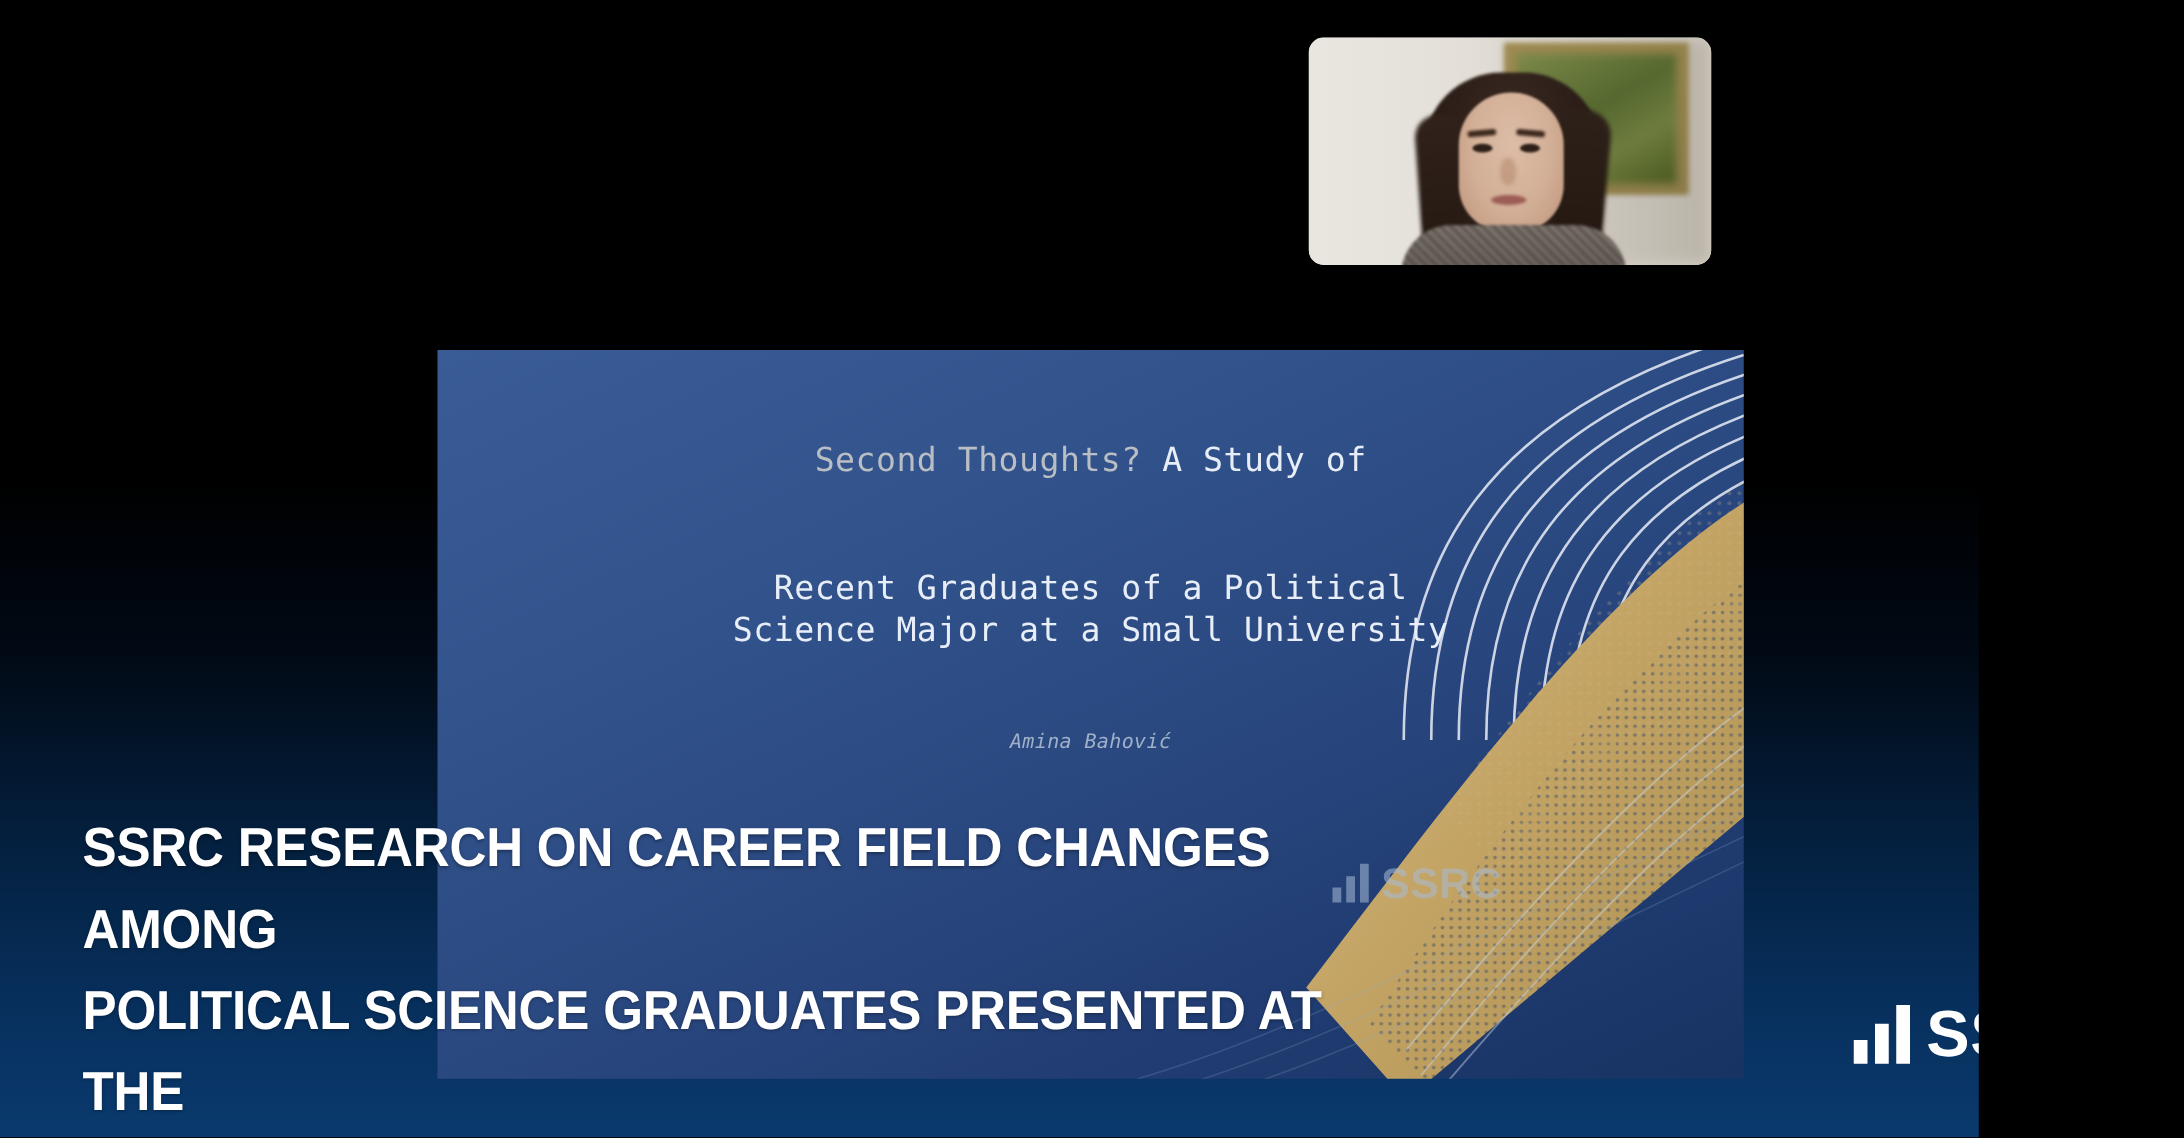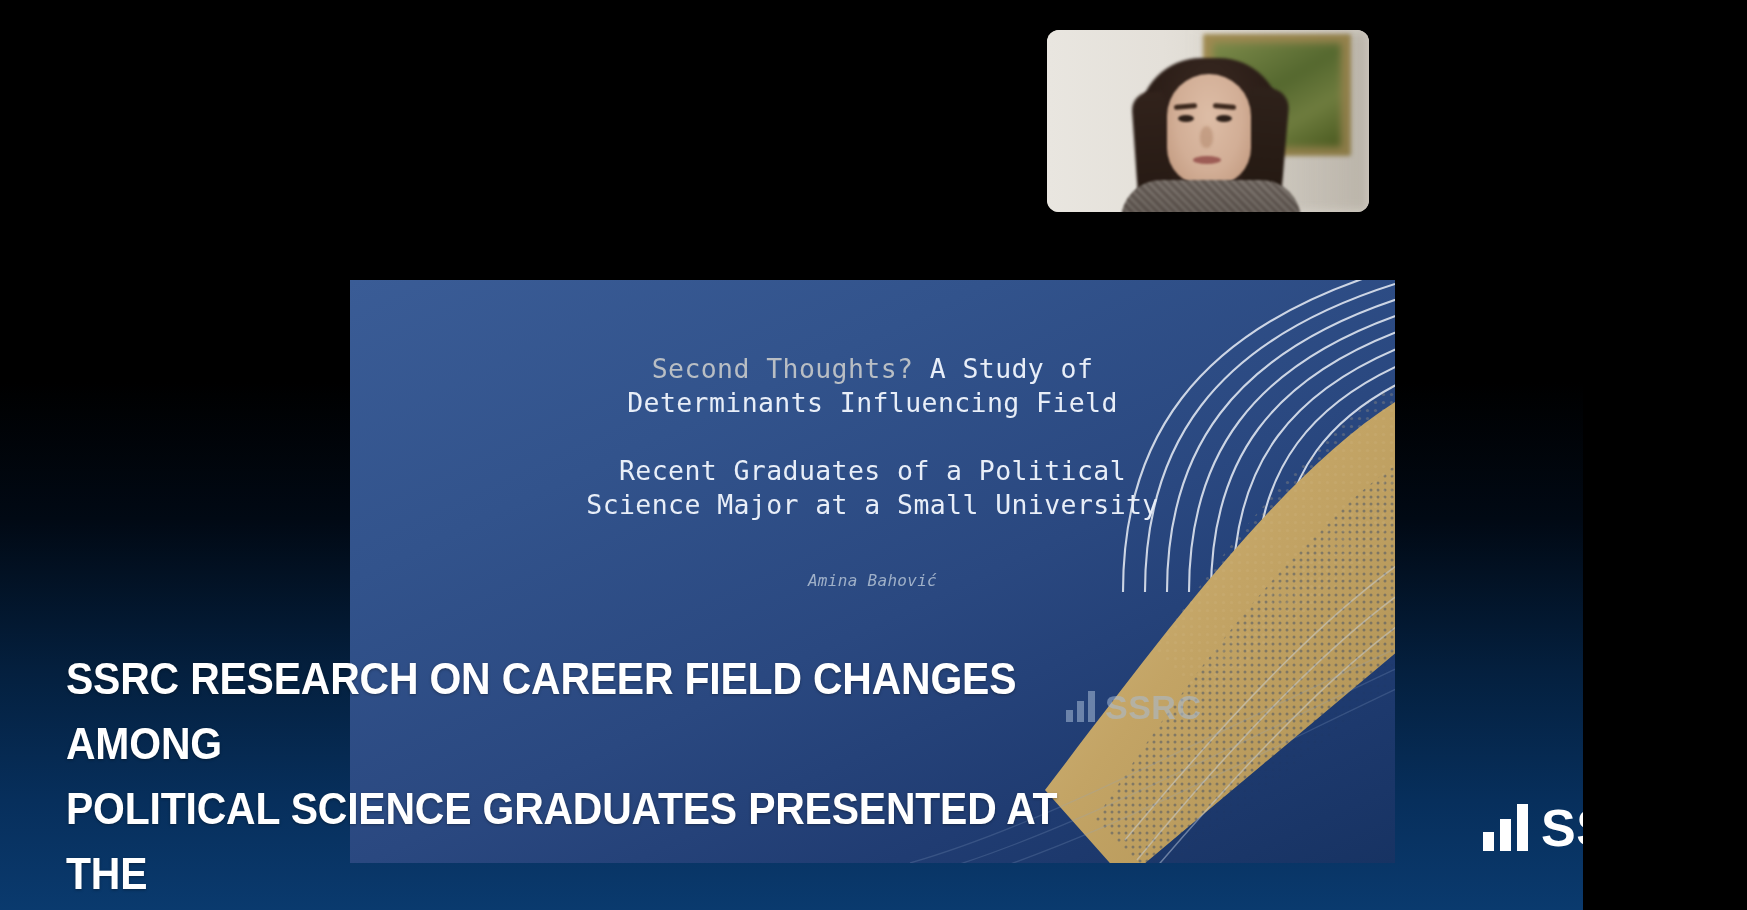--- a/index.html
+++ b/index.html
@@ -191,21 +191,21 @@
     line-height: 34px;
     color: #e8eef8;
     letter-spacing: 0.4px;
     font-weight: 400;
     margin: 0 auto;
     width: 690px;
   }
   .slide-title .muted { color: #b9bec4; }
 
   .slide-author {
-    margin-top: 46px;
+    margin-top: 58px;
     font-size: 16px;
     line-height: 26px;
     font-style: italic;
     color: #9fb0c8;
     letter-spacing: 0.3px;
   }
   .slide-affil {
     margin-top: 2px;
     font-size: 15px;
     line-height: 25px;
@@ -346,21 +346,21 @@
     <svg class="slide-wave-l" viewBox="0 0 520 330">
       <g fill="none" stroke="#8ea6c8" stroke-width="1.3" opacity="0.45">
         <path d="M0 290 C140 250 300 160 520 60"></path>
         <path d="M0 306 C150 266 312 176 520 80"></path>
         <path d="M0 322 C160 282 324 192 520 100"></path>
       </g>
     </svg>
 
     <div class="slide-text">
       <div class="slide-title"><span class="muted">Second Thoughts?</span><span> A Study of</span><br>
-        <span>Determinants Influencing Field</span><br>
+        <br>
         <br>
         <span>Recent Graduates of a Political</span><br>
         <span>Science Major at a Small University</span>
       </div>
 
       <div class="slide-author">Amina Bahović</div>
 
     </div>
 
     <div class="slide-logo">

